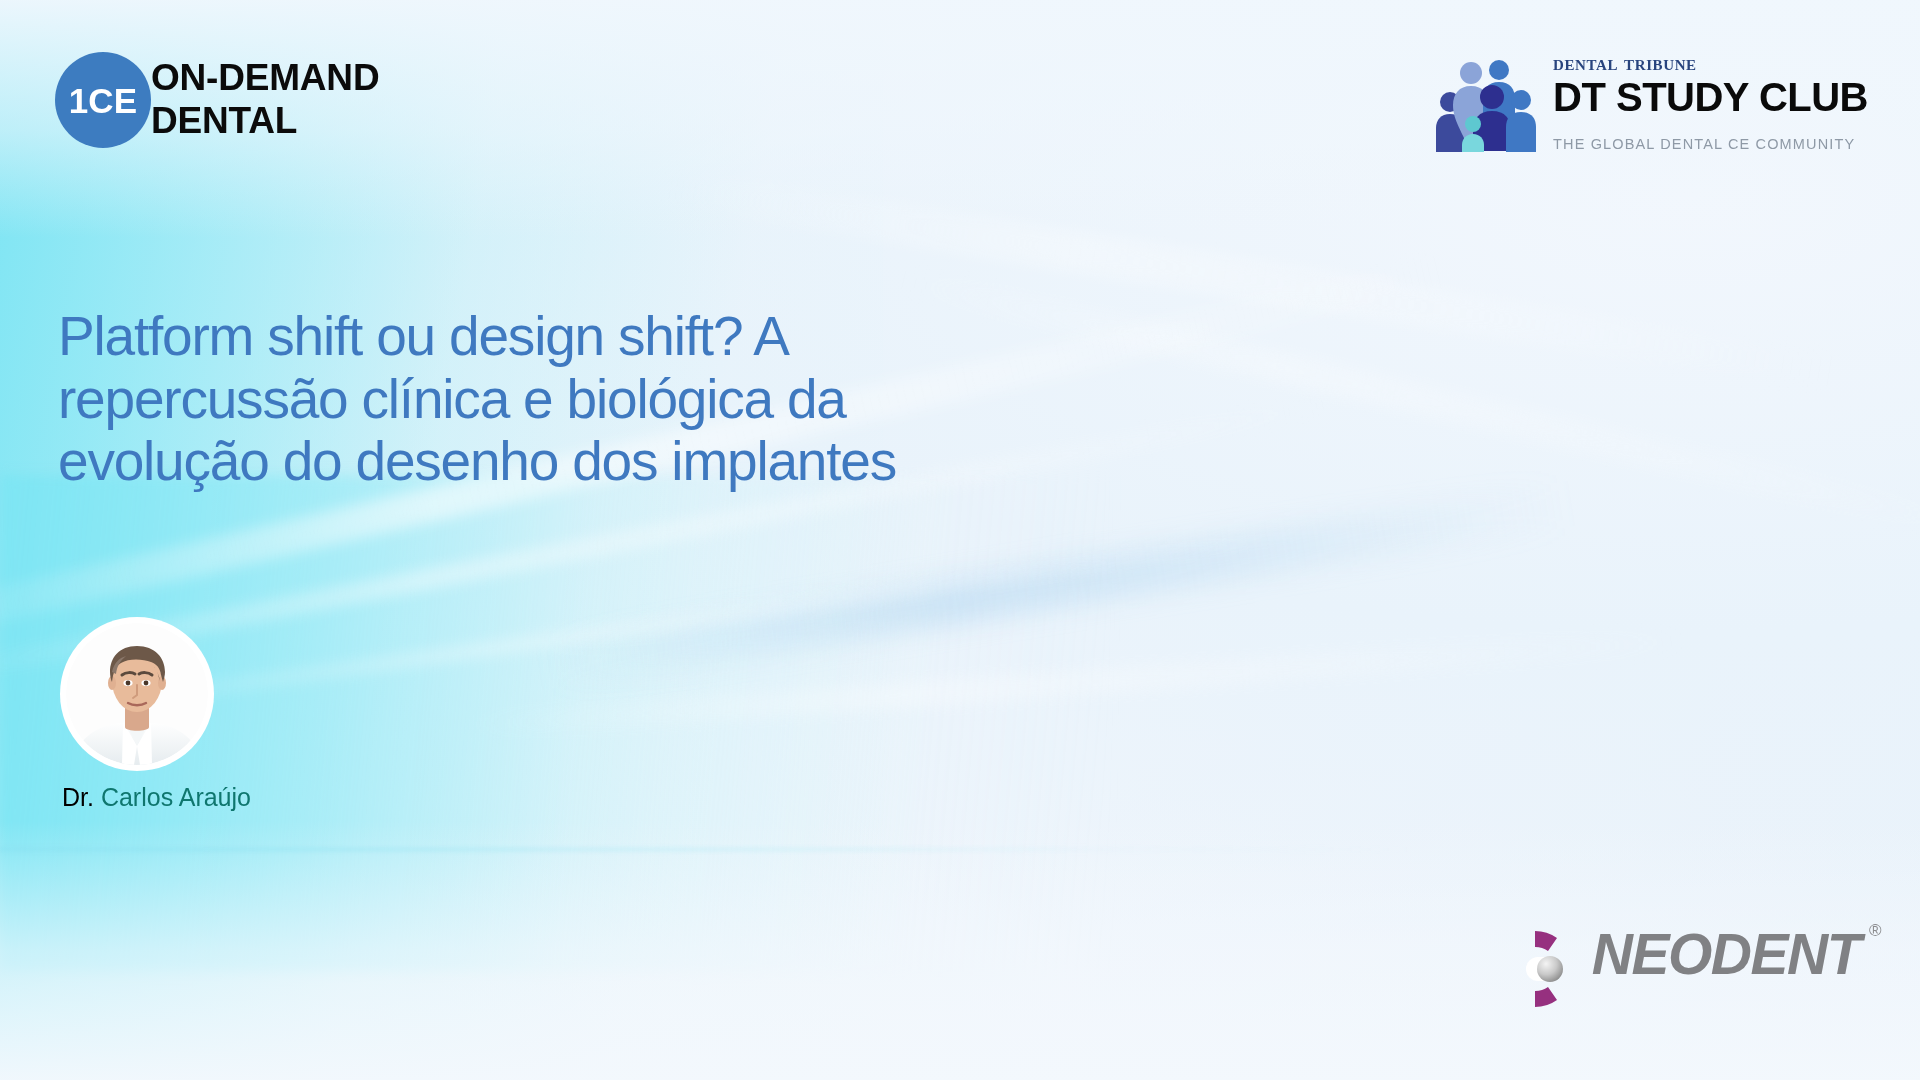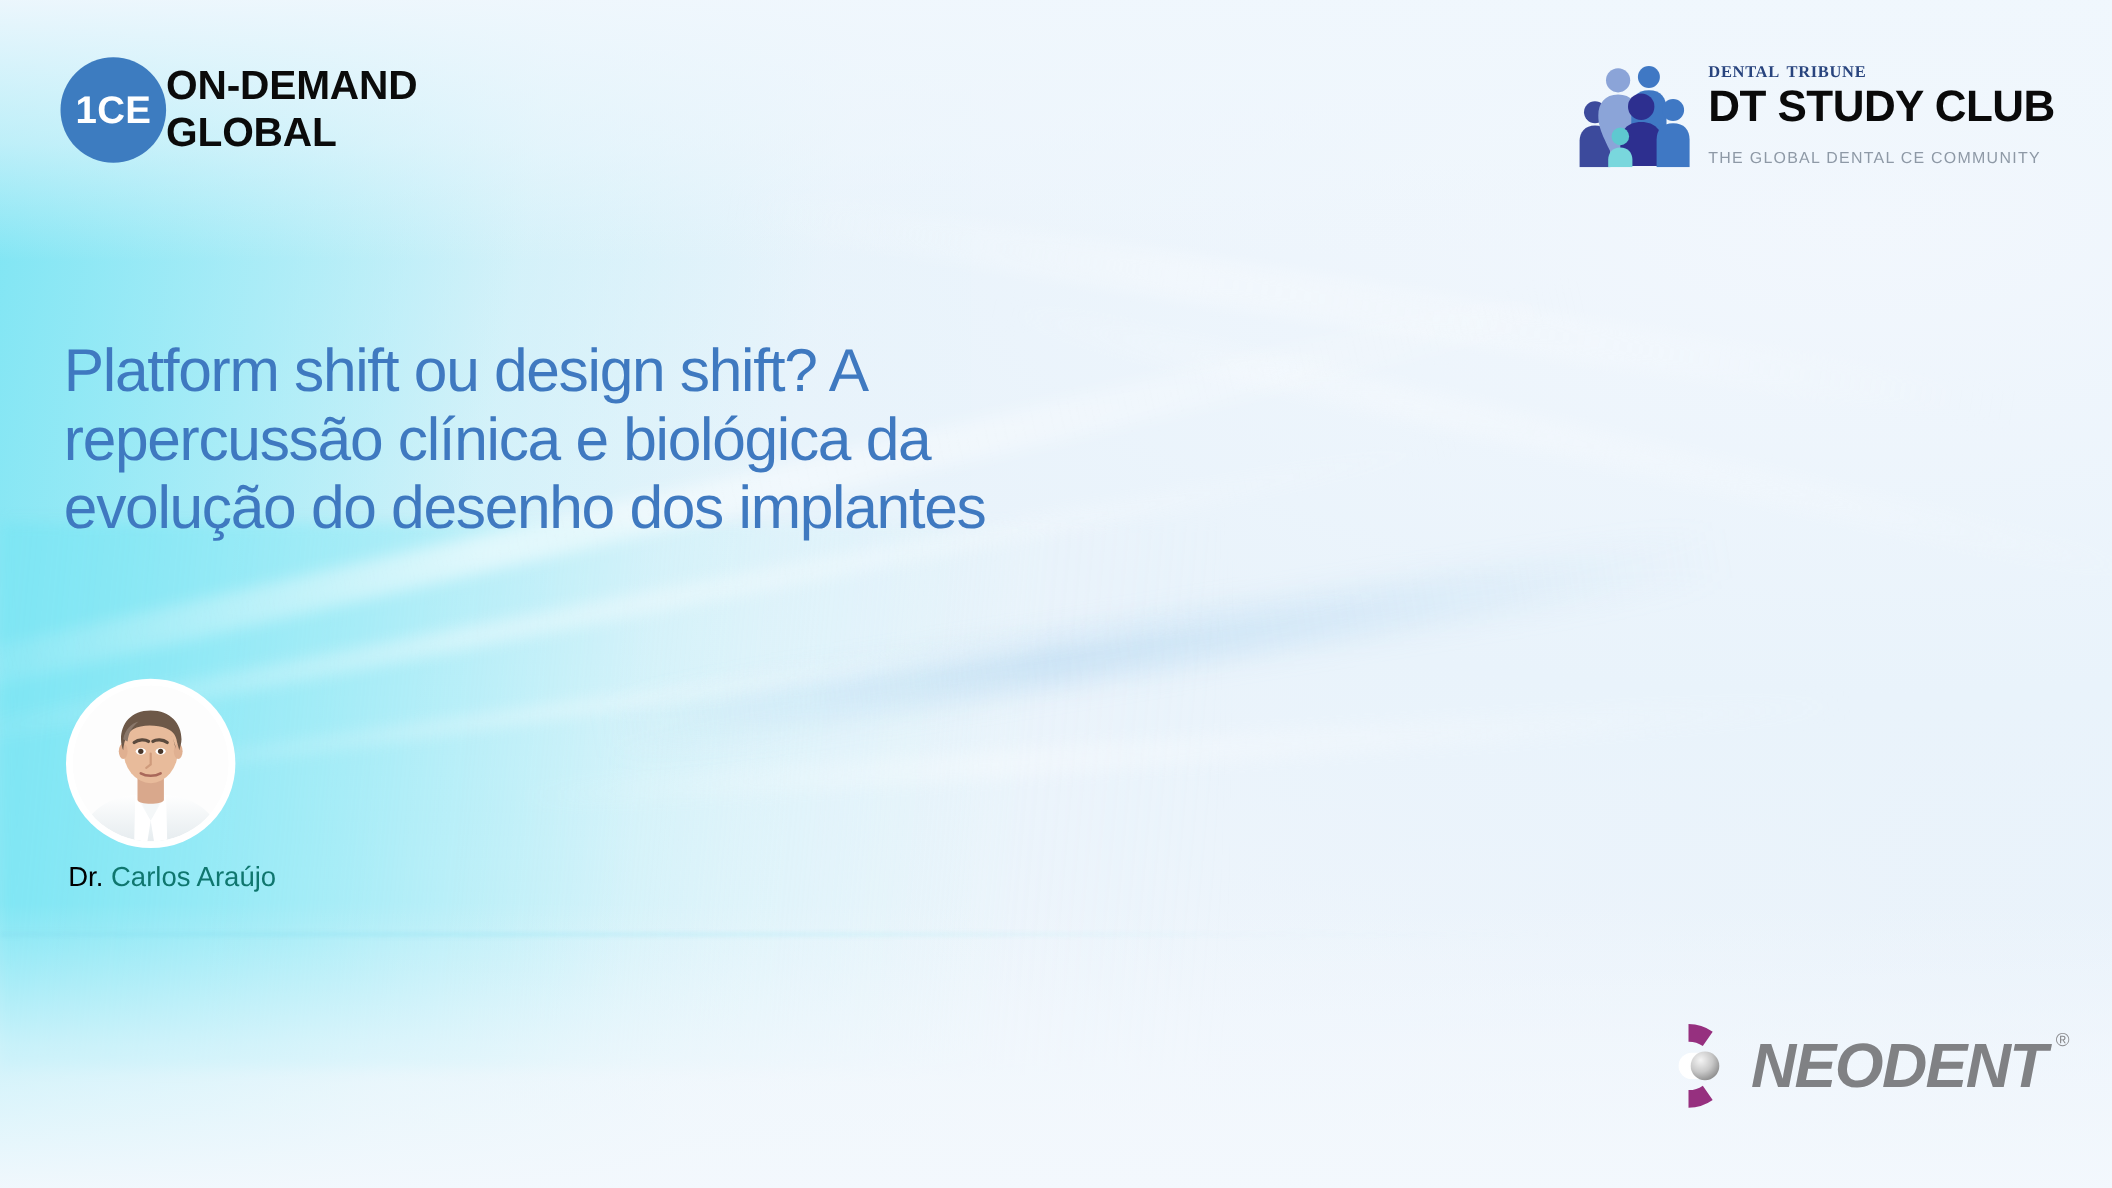--- a/index.html
+++ b/index.html
@@ -232,21 +232,20 @@
   }
   .presenter-name .honorific { color: #000000; font-weight: 400; }
   .presenter-name .fullname  { color: #0f766e; font-weight: 400; }
 
   
   .neodent {
     position: absolute;
     right: 60px;
     bottom: 68px;
     display: flex;
-    align-items: center;
     gap: 14px;
   }
   .neodent-mark { width: 86px; height: 86px; flex: none; display: block; }
   .neodent-word {
     position: relative;
     color: #808184;
     font-size: 57px;
     font-weight: 700;
     font-style: italic;
     letter-spacing: -1.5px;
@@ -279,21 +278,21 @@
   <div class="streak streak-f"></div>
   <div class="bg-horizon"></div>
   <div class="bg-top-fade"></div>
   <div class="bg-bottom-fade"></div>
 
   <div class="header-left">
     <div class="ce-badge">
       <span class="ce-badge-text">1CE</span>
     </div>
     <div class="eyebrow">ON-DEMAND
-GLOBAL</div>
+DENTAL</div>
   </div>
 
   <div class="dtsc-logo">
     <svg class="dtsc-mark" viewBox="0 0 104 96">
 
       <circle cx="17" cy="46" r="10" fill="#3c4a9c"></circle>
       <path d="M17 58c-9 0-14 6-14 14v24h28V72c0-8-5-14-14-14z" fill="#3c4a9c"></path>
 
       <circle cx="38" cy="17" r="11" fill="#8ba4d8"></circle>
       <path d="M38 30c-12 0-18 8-18 19 0 13 6 22 18 47 12-25 18-34 18-47 0-11-6-19-18-19z" fill="#8ba4d8"></path>

